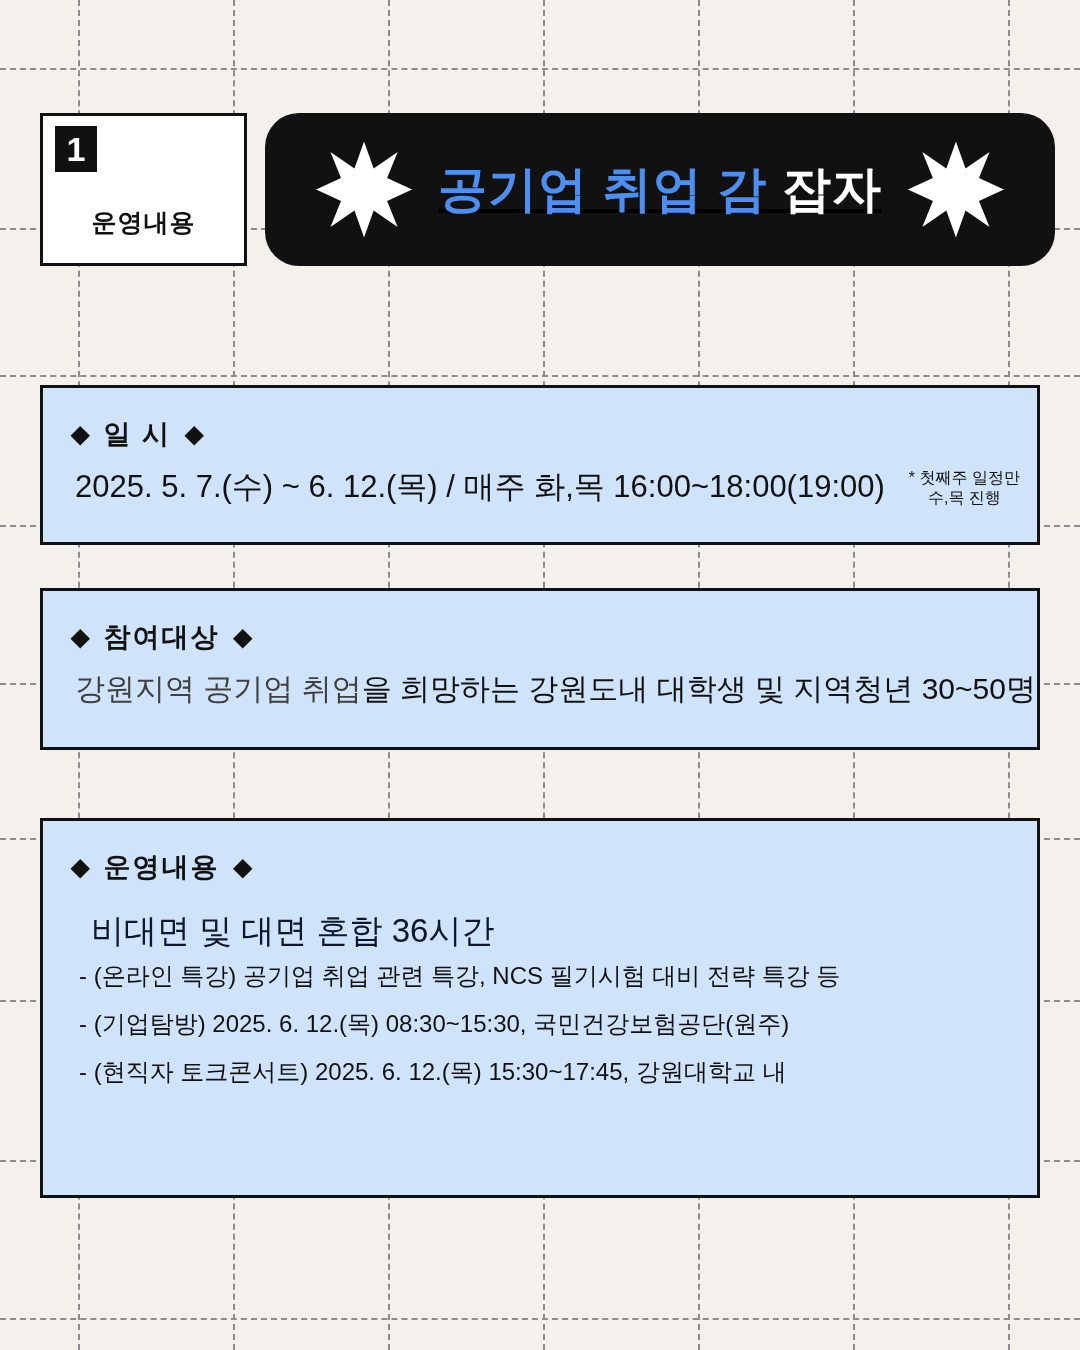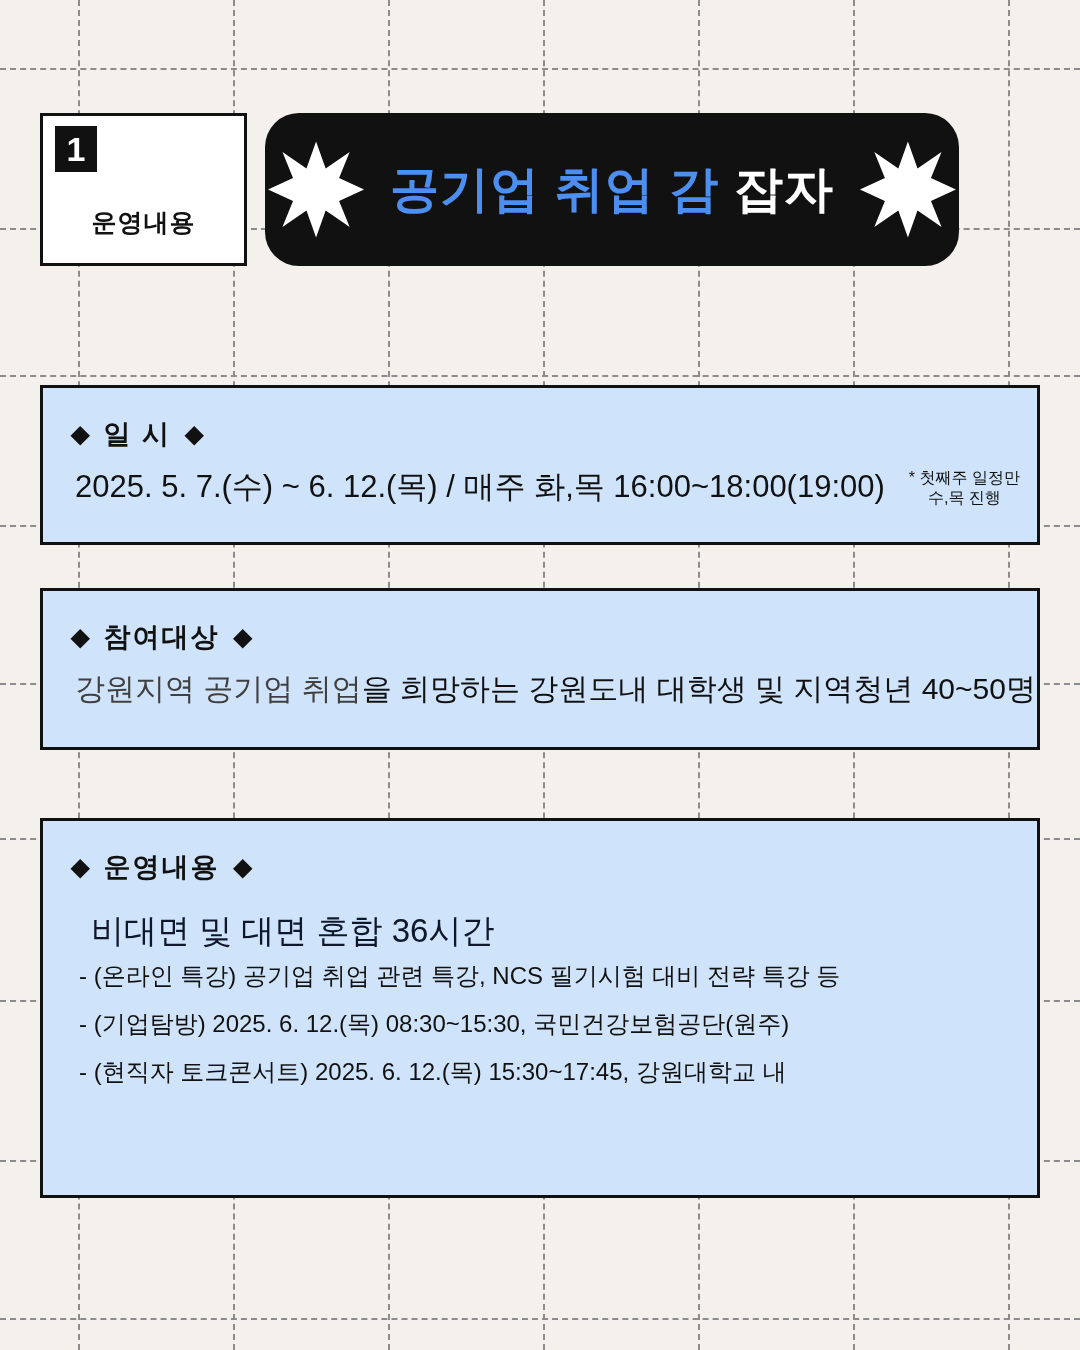--- a/index.html
+++ b/index.html
@@ -46,25 +46,26 @@
     display: flex; align-items: center; justify-content: center;
     line-height: 1;
   }
   .num-label {
     font-size: 25px; font-weight: bold; color: #111;
     letter-spacing: 1px;
   }
 
   .title-pill {
     margin-left: 18px;
-    width: 694px; height: 153px;
+    width: 790px; height: 153px;
     background: #111111;
     border-radius: 34px;
     display: flex; align-items: center; justify-content: center;
     gap: 26px;
+    text-decoration: underline;
   }
   .burst {
     width: 96px; height: 96px;
     background: #fff;
     clip-path: polygon(
       50% 0%, 60% 28%, 85% 11%, 74% 38%, 100% 50%,
       74% 62%, 85% 89%, 60% 72%, 50% 100%, 40% 72%,
       15% 89%, 26% 62%, 0% 50%, 26% 38%, 15% 11%, 40% 28%);
     flex: 0 0 auto;
   }
@@ -175,21 +176,21 @@
   </div>
 
   <div class="panel" id="panel-target">
     <div class="panel-head">
       <span class="dia">◆</span>
       <span class="head-label">참여대상</span>
       <span class="dia">◆</span>
     </div>
     <div class="panel-body">
       <div class="target-line">
-        <span class="hl-red">강원지역 공기업 취업</span><span>을 희망하는 강원도내 대학생 및 지역청년 40~50명</span>
+        <span class="hl-red">강원지역 공기업 취업</span><span>을 희망하는 강원도내 대학생 및 지역청년 30~50명</span>
       </div>
     </div>
   </div>
 
   <div class="panel" id="panel-program">
     <div class="panel-head">
       <span class="dia">◆</span>
       <span class="head-label">운영내용</span>
       <span class="dia">◆</span>
     </div>

